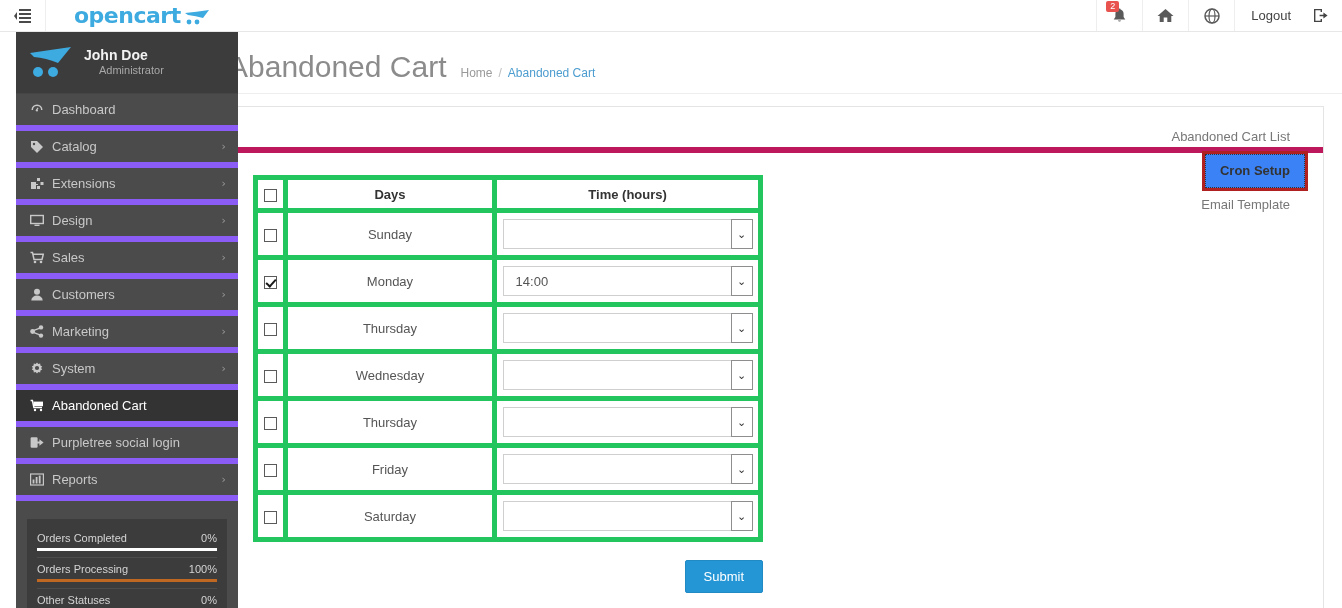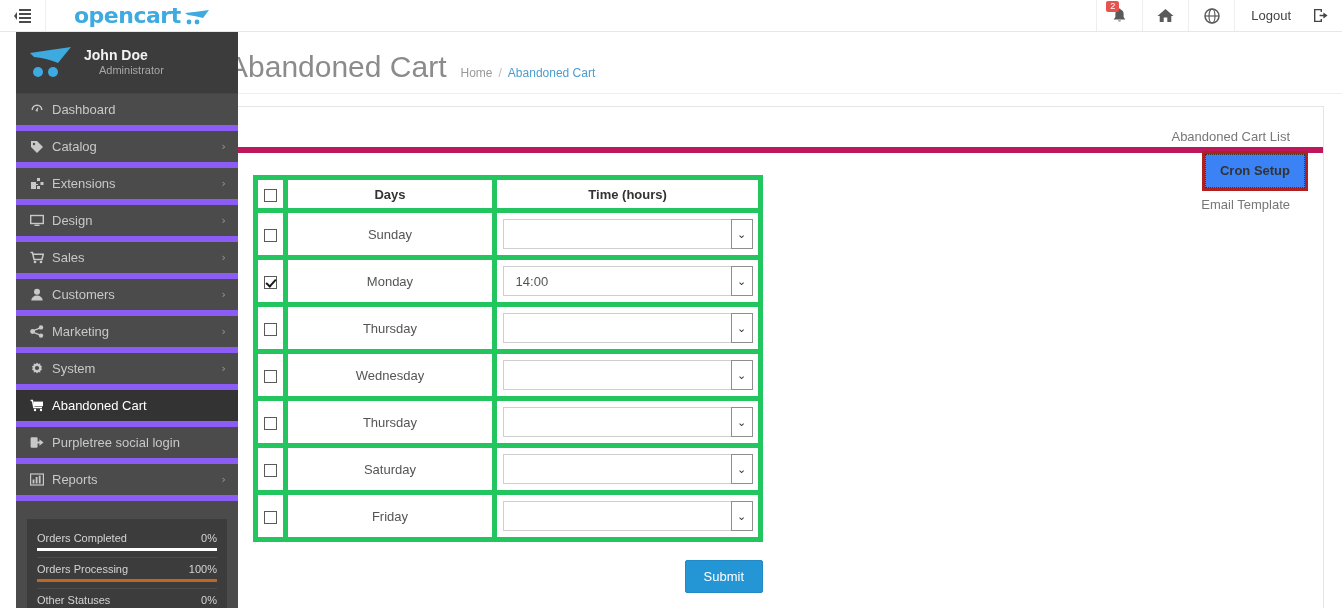--- a/index.html
+++ b/index.html
@@ -538,31 +538,31 @@
               <td class="col-days">Thursday</td>
               <td class="col-time">
                 <div class="select-box">
                   <div class="select-value"></div>
                   <div class="select-arrow">⌄</div>
                 </div>
               </td>
             </tr>
             <tr>
               <td class="col-check"><span class="cbx"></span></td>
+              <td class="col-days">Friday</td>
+              <td class="col-time">
+                <div class="select-box">
+                  <div class="select-value"></div>
+                  <div class="select-arrow">⌄</div>
+                </div>
+              </td>
+            </tr>
+            <tr>
+              <td class="col-check"><span class="cbx"></span></td>
               <td class="col-days">Saturday</td>
-              <td class="col-time">
-                <div class="select-box">
-                  <div class="select-value"></div>
-                  <div class="select-arrow">⌄</div>
-                </div>
-              </td>
-            </tr>
-            <tr>
-              <td class="col-check"><span class="cbx"></span></td>
-              <td class="col-days">Friday</td>
               <td class="col-time">
                 <div class="select-box">
                   <div class="select-value"></div>
                   <div class="select-arrow">⌄</div>
                 </div>
               </td>
             </tr>
           </tbody>
       </table>
 

